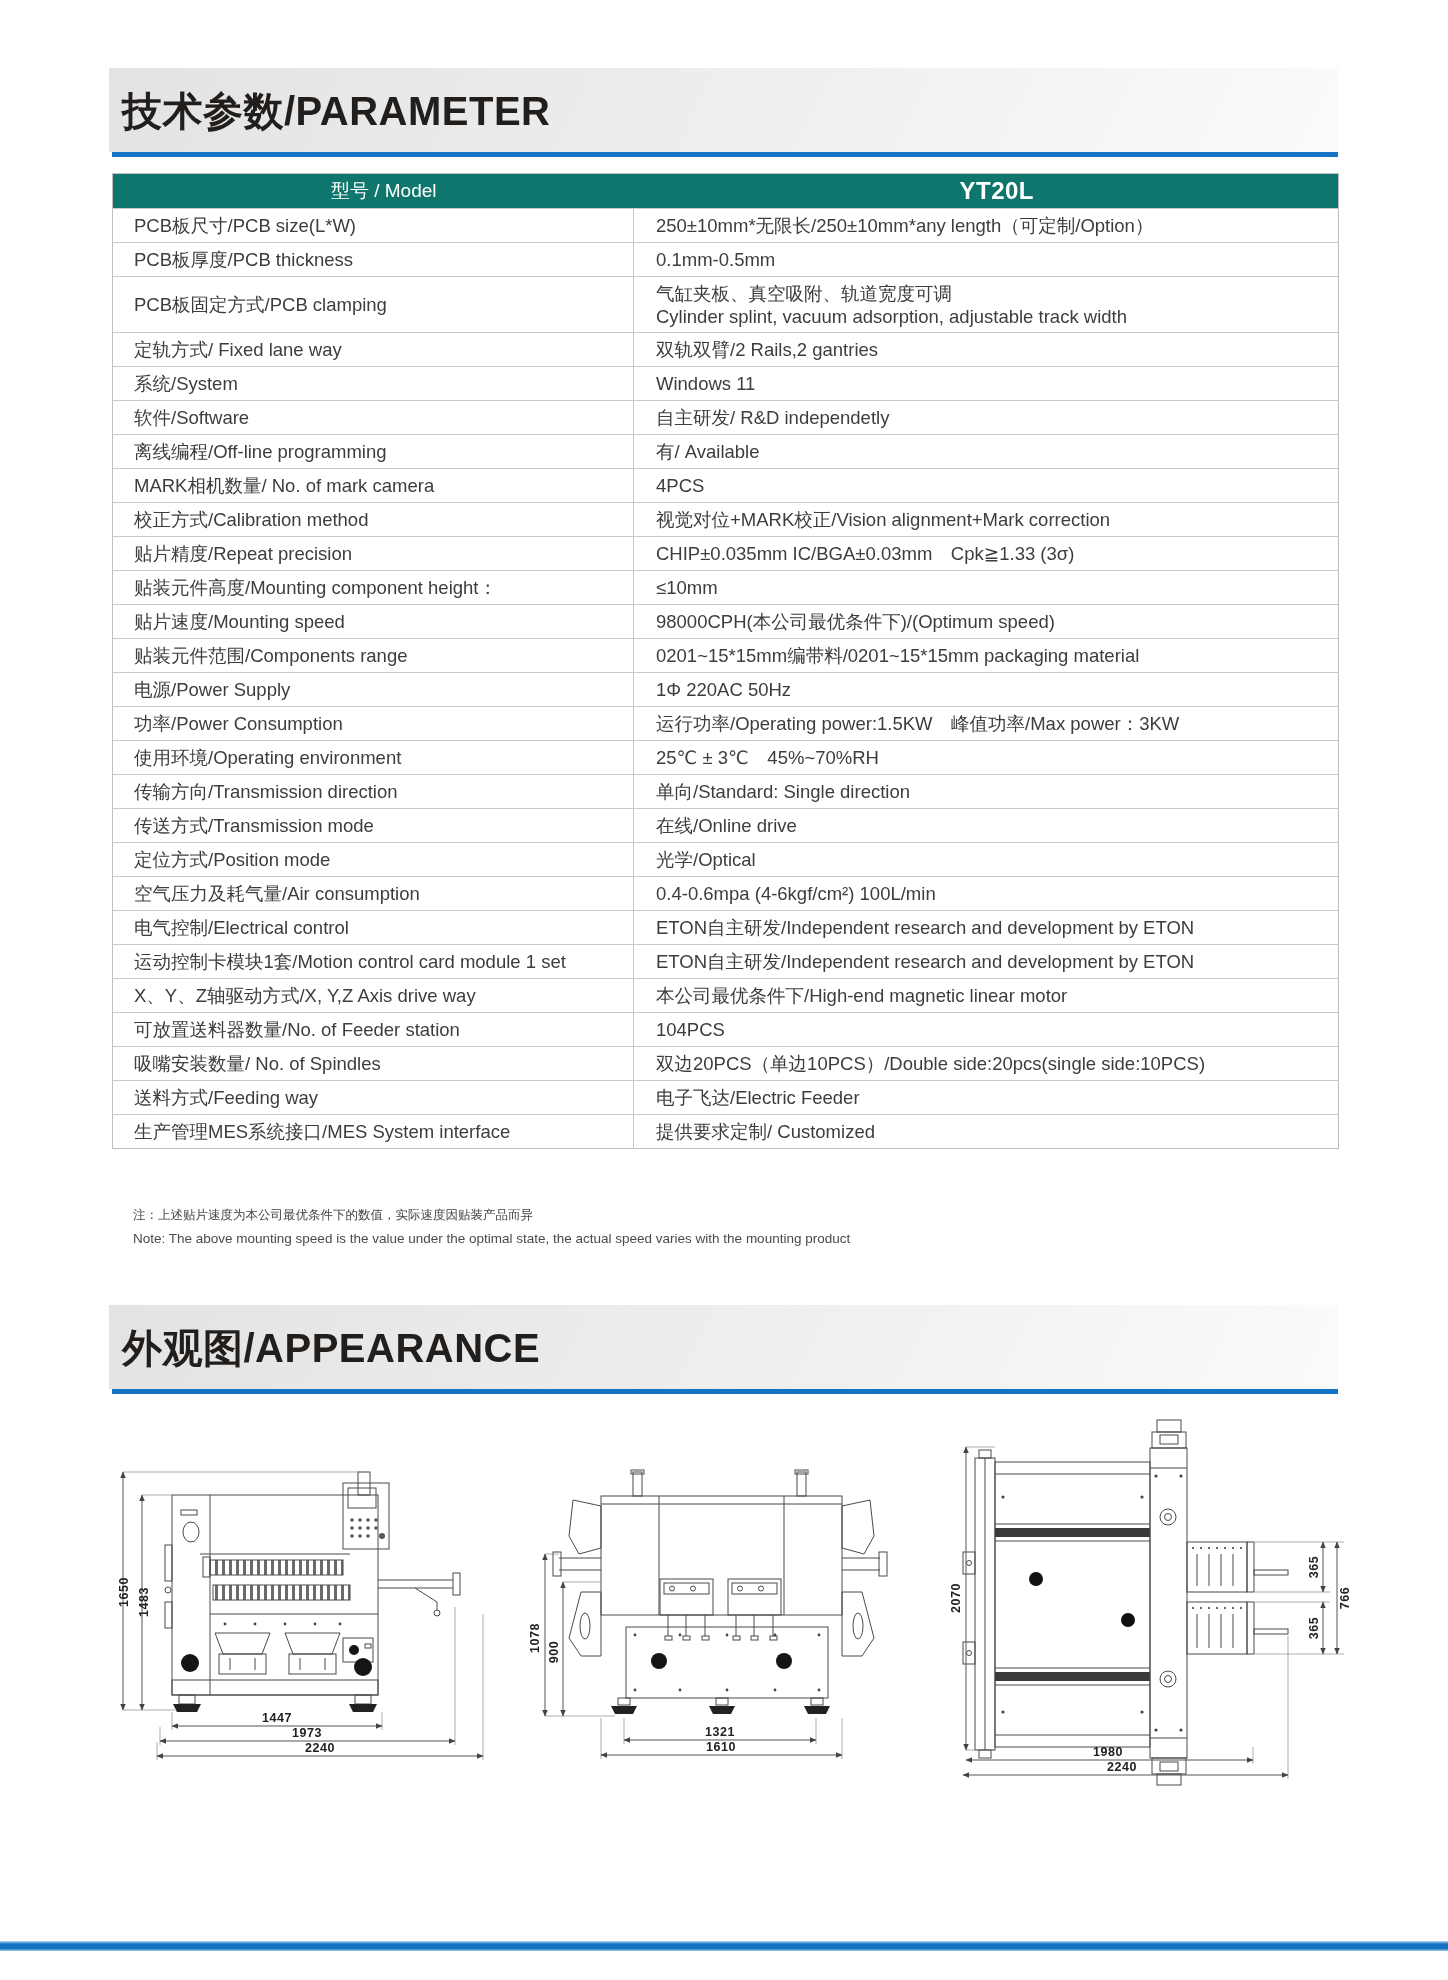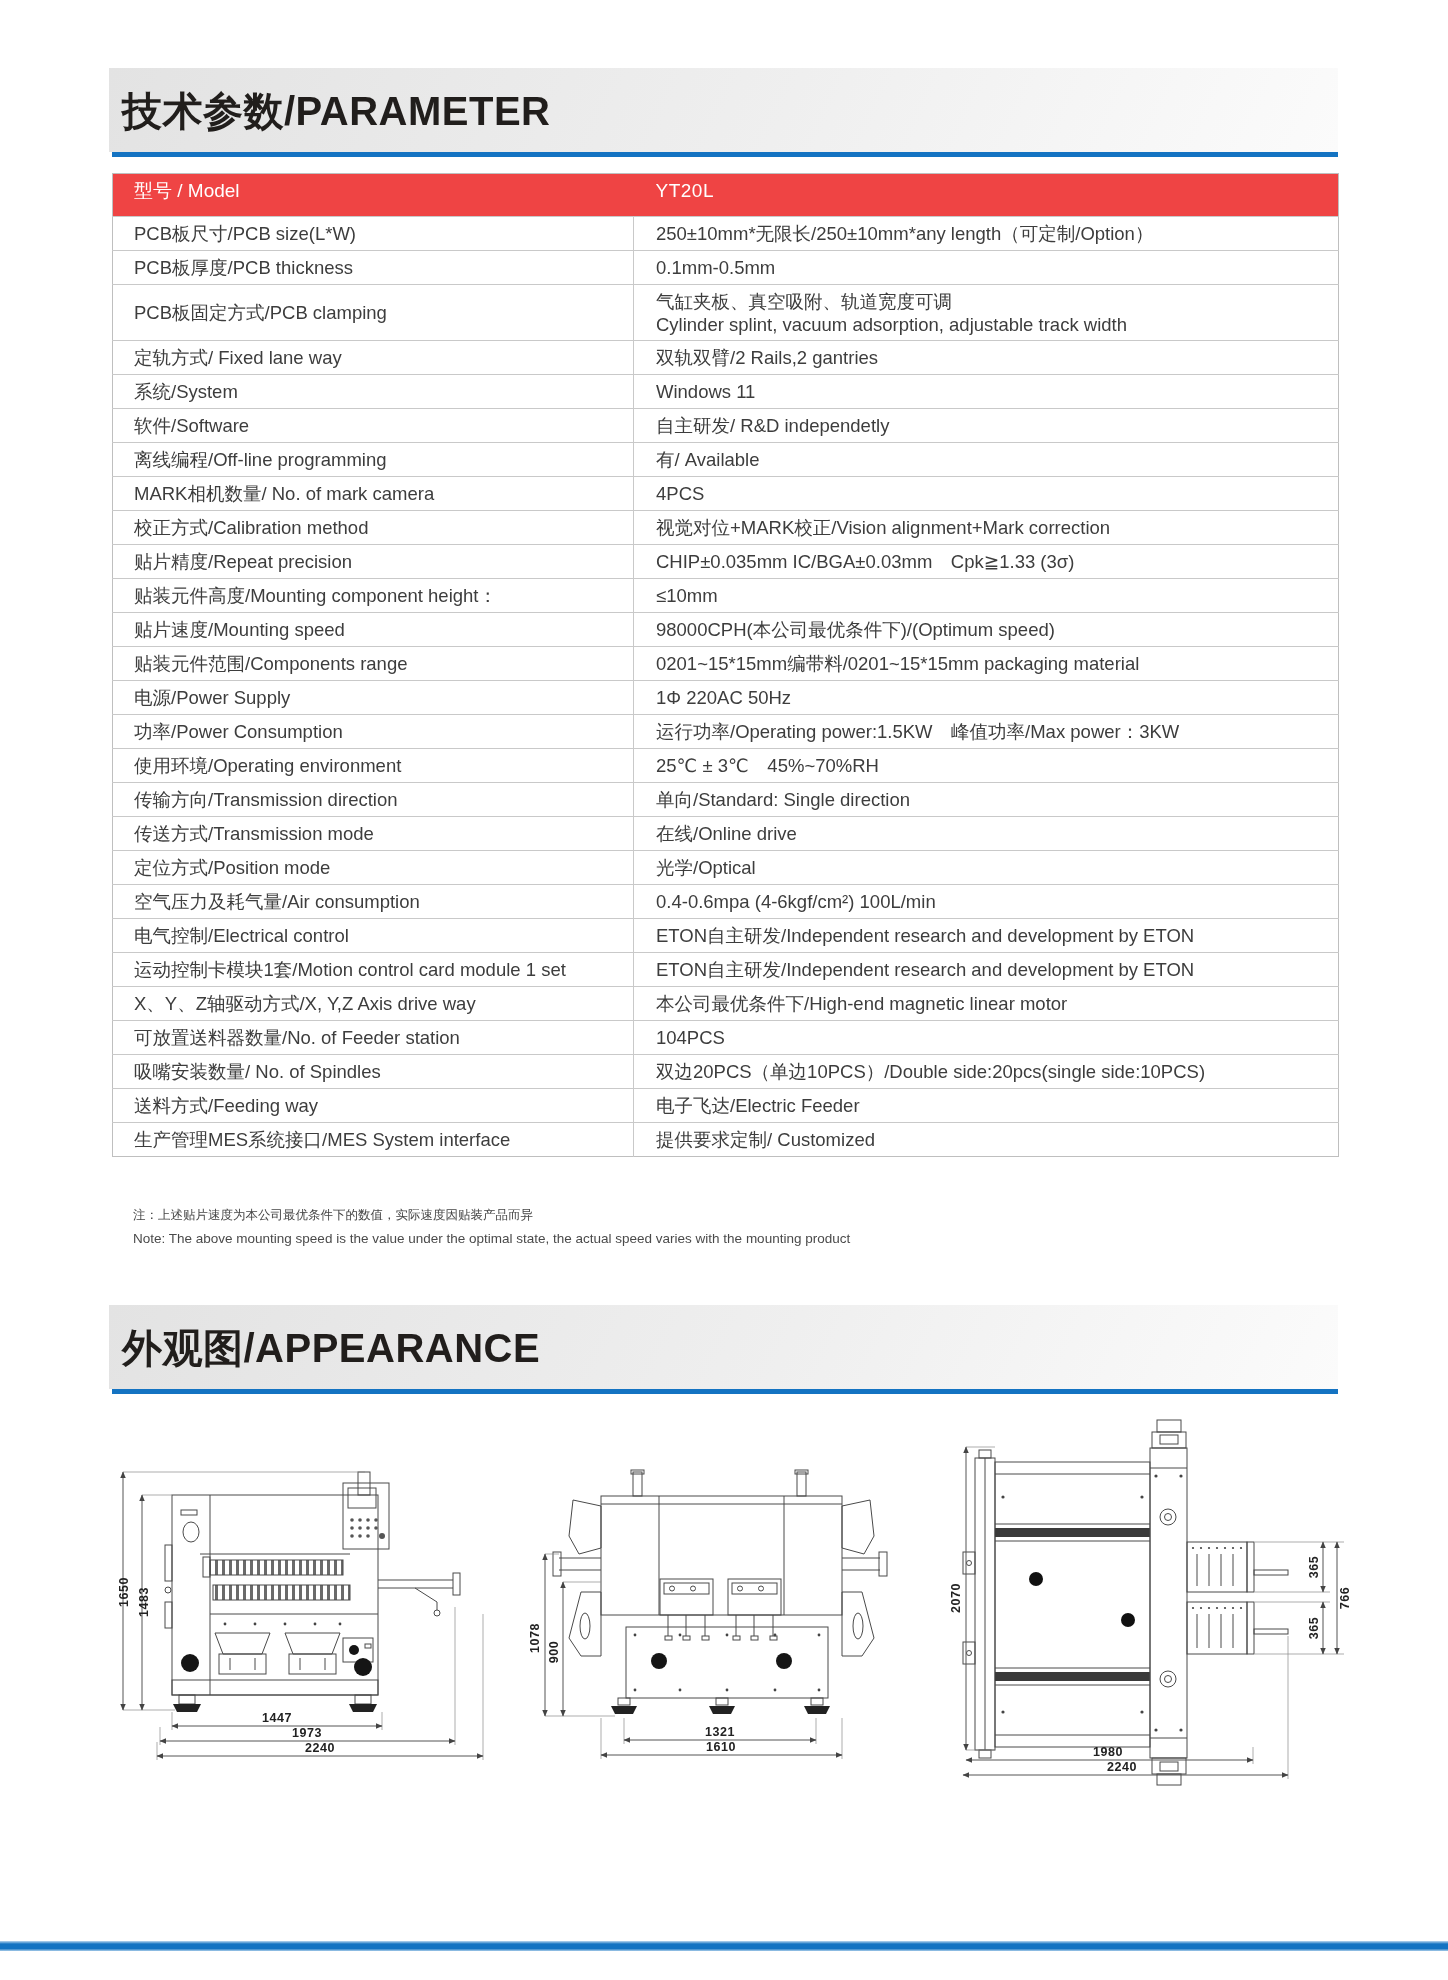--- a/index.html
+++ b/index.html
@@ -9,23 +9,23 @@
         background:linear-gradient(115deg,#e3e3e3 0%,#efefef 55%,#fbfbfb 100%);}
   .band .sec-title{position:absolute;left:13px;bottom:13px;font-size:40px;font-weight:bold;
         color:#211e1c;letter-spacing:0.5px;white-space:nowrap;}
   .rule{position:absolute;left:112px;width:1226px;height:5px;background:#1473c2;}
   #band1{top:68px;} #rule1{top:152px;}
   #band2{top:1305px;} #rule2{top:1389px;}
 
   table.params{position:absolute;left:112px;top:173px;width:1226px;
         border-collapse:collapse;table-layout:fixed;border:1px solid #bfbfbf;}
   table.params col.w1{width:521px;} table.params col.w2{width:705px;}
-  table.params th{height:34px;background:#ef4444;color:#fff;text-align:left;
-        padding:0 0 8px 21px;font-size:19px;font-weight:normal;white-space:nowrap;}
-  table.params th.model-val{font-weight:normal;font-size:19px;padding-left:22px;letter-spacing:0.5px;}
+  table.params th{height:34px;background:#0f766e;color:#fff;text-align:center;
+        padding:0 0 0 21px;font-size:19px;font-weight:normal;white-space:nowrap;}
+  table.params th.model-val{font-weight:bold;font-size:24px;padding-left:22px;letter-spacing:0.5px;}
   table.params tr{height:34px;}
   table.params tr.tall{height:56px;}
   table.params td{padding:0 0 0 21px;font-size:18.5px;color:#3d3d3d;
         border-top:1px solid #c9c9c9;vertical-align:middle;white-space:nowrap;}
   table.params td.c2{border-left:1px solid #c9c9c9;padding-left:22px;}
   table.params td.c2 div{line-height:23px;}
 
   .note{position:absolute;left:133px;top:1203px;font-size:13px;line-height:24px;color:#4a4a4a;}
   .note .cn{font-size:12.5px;color:#454545;}
   .note .en{font-size:13.5px;}

